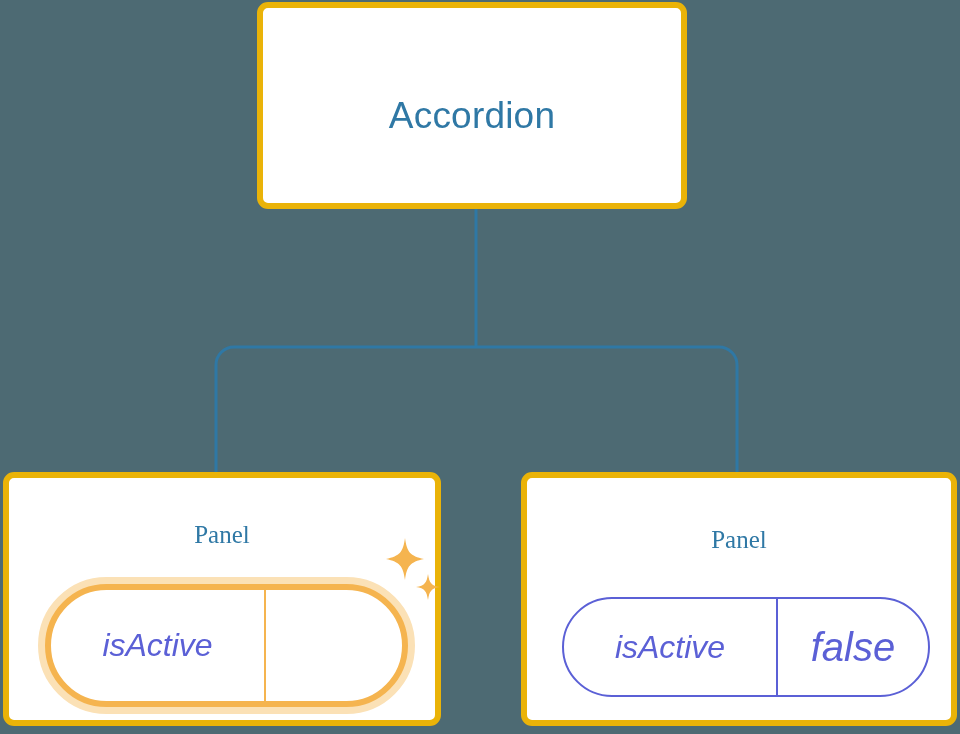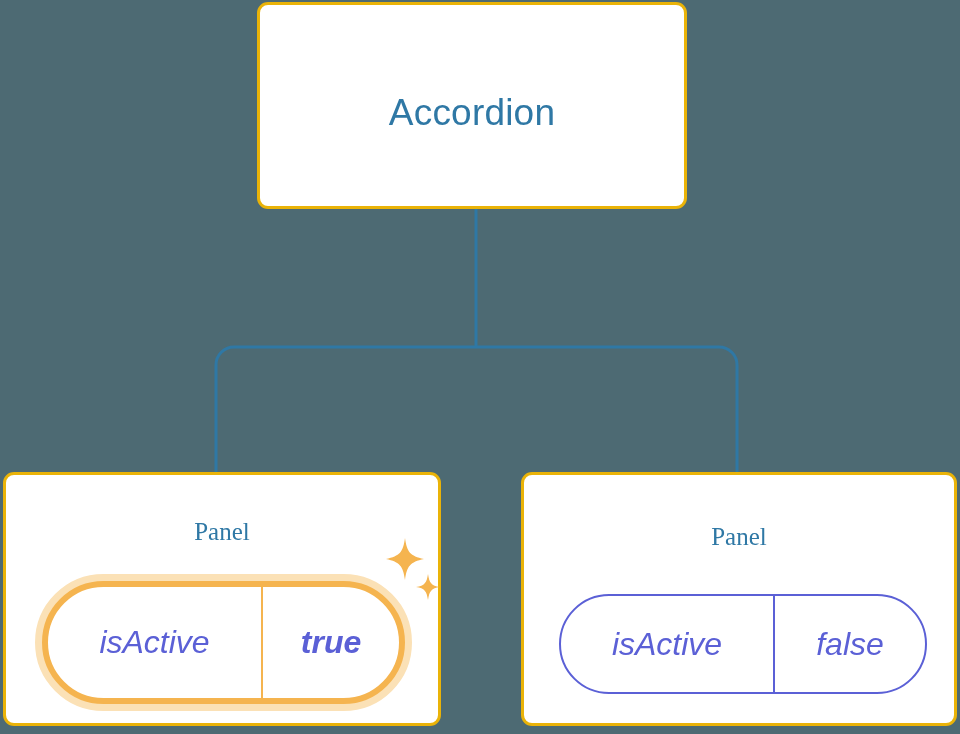--- a/index.html
+++ b/index.html
@@ -26,21 +26,21 @@
     left: 0;
     top: 0;
     width: 960px;
     height: 734px;
   }
 
   
   .node-card {
     position: absolute;
     background: #ffffff;
-    border: 3px solid #eab308;
+    border: 6px solid #eab308;
     border-radius: 11px;
     box-sizing: border-box;
     padding-left: 48px;
   }
 
   .node-title {
     position: absolute;
     left: 0;
     right: 0;
     text-align: center;
@@ -108,21 +108,21 @@
     height: 100px;
     border: 2px solid #5b60d6;
   }
   #pill-right .prop-key {
     width: 214px;
     font-size: 32px;
     border-right: 2px solid #5b60d6;
   }
   #pill-right .prop-val {
     flex: 1;
-    font-size: 32px;
+    font-size: 40px;
   }
 
   
   #pill-left {
     left: 29px;
     top: 99px;
     width: 377px;
     height: 137px;
     border: 7px solid #fbe1b6;
     border-radius: 999px;
@@ -179,21 +179,20 @@
   <div id="node-accordion" class="node-card">
     <div class="node-title">Accordion</div>
   </div>
 
   <div id="node-panel-left" class="node-card">
     <div class="node-title panel-title">Panel</div>
 
     <div id="pill-left" class="prop-pill">
       <div id="pill-left-inner">
         <div class="prop-key">isActive</div>
-        <div class="prop-val">true</div>
       </div>
     </div>
   </div>
 
   <svg id="sparkles-left" class="sparkles" viewBox="0 0 60 68" width="60" height="68" xmlns="http://www.w3.org/2000/svg">
     <path fill="#f5b44f" d="M22 2 C24 16 27 20 41 23 C27 26 24 30 22 44 C20 30 17 26 3 23 C17 20 20 16 22 2 Z"></path>
     <path fill="#f5b44f" d="M45 38 C46.4 47 48.2 49.6 57 51 C48.2 52.4 46.4 55 45 64 C43.6 55 41.8 52.4 33 51 C41.8 49.6 43.6 47 45 38 Z"></path>
   </svg>
 
   <div id="node-panel-right" class="node-card">

